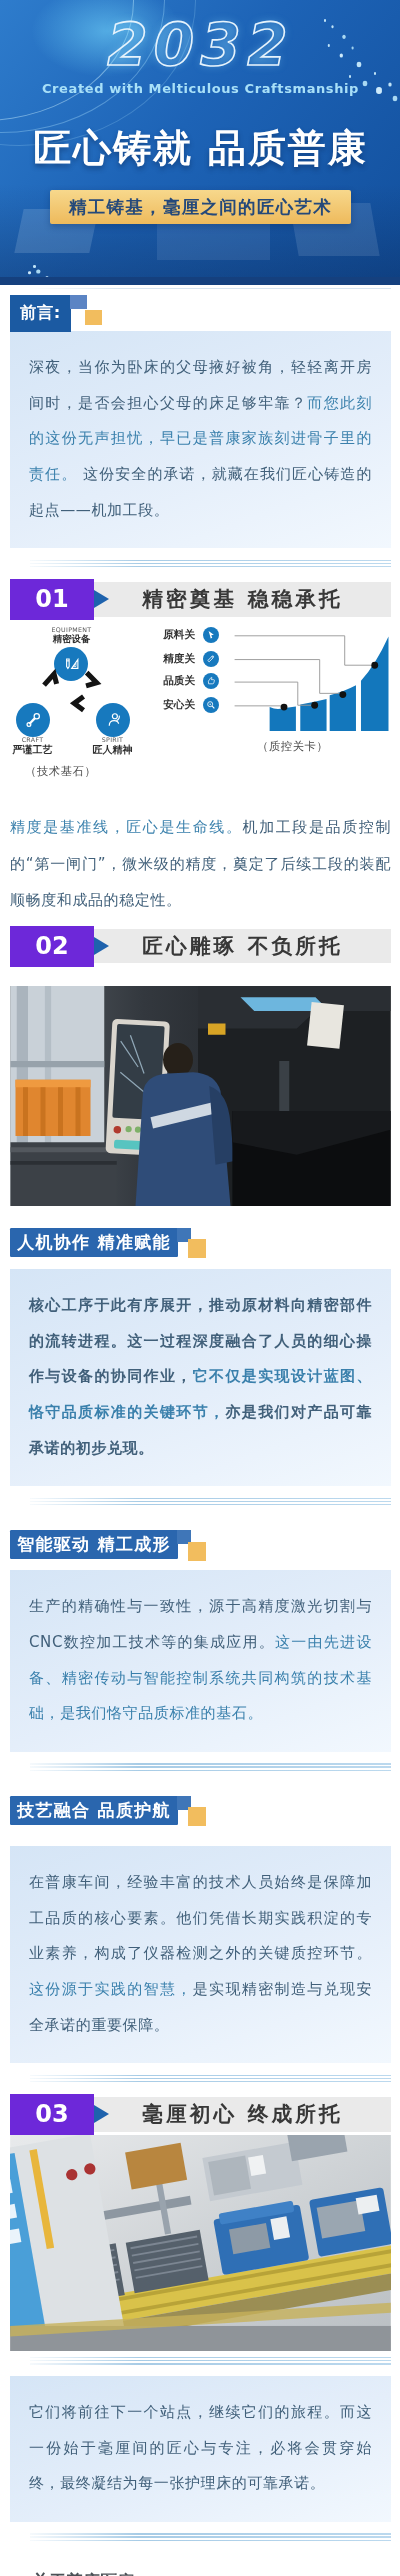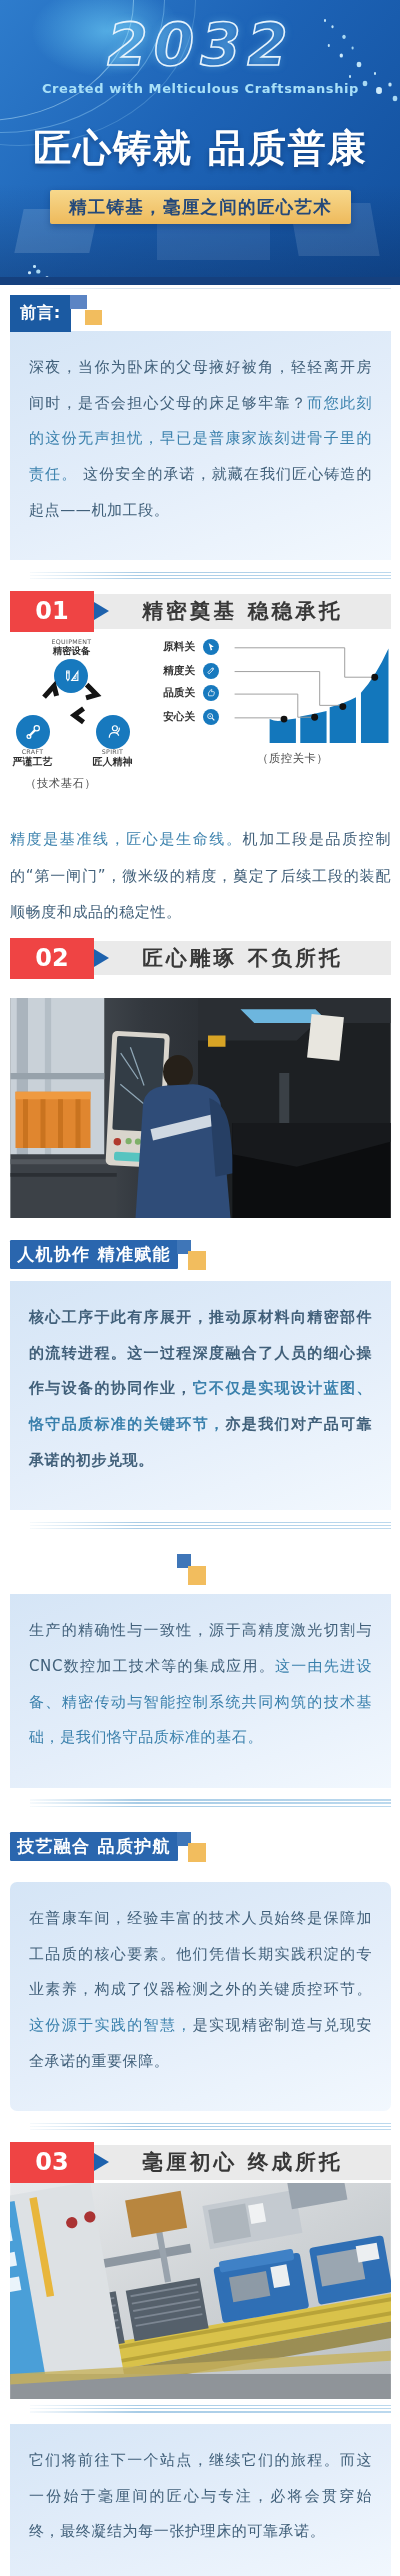--- a/index.html
+++ b/index.html
@@ -39,34 +39,34 @@
   
   .pre-wrap{position:relative;margin:5.6px 10px 5px;height:31px;}
   .pre-box{position:absolute;left:0;top:0;width:61px;height:37px;background:#1b5aa2;color:#fff;font-size:16.3px;
      font-weight:700;display:flex;align-items:center;justify-content:center;letter-spacing:0.6px;}
   .sq-blue{position:absolute;background:#5b84c4;}
   .sq-yellow{position:absolute;background:#f2bd5e;}
   .pre-wrap .sq-blue{left:60px;top:0;width:17px;height:13.8px;}
   .pre-wrap .sq-yellow{left:75px;top:15px;width:17px;height:15px;}
 
   
-  .bluebox{margin:0 10px;padding:19px 19px 32px;background:linear-gradient(160deg,#d5e5f6 0%,#e4eefa 55%,#f2f8fe 100%);
+  .bluebox{margin:0 10px;padding:19px 19px 20px;background:linear-gradient(160deg,#d5e5f6 0%,#e4eefa 55%,#f2f8fe 100%);
      font-size:15px;line-height:2.38;text-align:justify;color:#41607a;letter-spacing:0.6px;}
   .run-blue{color:#3a80ac;}
   .run-dark{color:#41607a;}
 
   
   .divider{margin:11.3px 10px 11.3px 30px;display:flex;flex-direction:column;gap:1.9px;}
   .divider span{height:1.3px;background:linear-gradient(90deg,rgba(168,204,230,.1),#a8cce6 30%,#bcd9ee);}
 
   
   .sec-header{position:relative;height:41px;margin:3.8px 10px 0;}
   .sec-bar{position:absolute;left:84px;right:0;top:3.1px;bottom:3.1px;background:#eaeaea;display:flex;align-items:center;
      justify-content:center;font-size:20.7px;font-weight:700;color:#383838;letter-spacing:3.1px;}
-  .sec-num{position:absolute;left:0;top:0;width:84px;height:41px;background:#ef4444;color:#fff;font-size:24px;
+  .sec-num{position:absolute;left:0;top:0;width:84px;height:41px;background:#6d28d9;color:#fff;font-size:24px;
      font-weight:700;display:flex;align-items:center;justify-content:center;z-index:2;}
   .sec-tri{position:absolute;left:84px;top:50%;transform:translateY(-50%);width:0;height:0;z-index:3;
      border-left:15px solid #1e62ad;border-top:9.4px solid transparent;border-bottom:9.4px solid transparent;}
 
   
   .subhead{position:relative;margin:0 10px;height:31px;}
   .sub-box{position:absolute;left:0;top:0;width:168px;height:29px;background:#2a66ae;color:#fff;font-size:17px;
      font-weight:700;display:flex;align-items:center;justify-content:center;letter-spacing:1.3px;border-radius:1.3px;}
   .subhead .sq-blue{left:167px;top:0;width:13.8px;height:13.8px;background:#3f76b8;}
   .subhead .sq-yellow{left:178px;top:11.3px;width:17.5px;height:19px;}
@@ -332,39 +332,40 @@
     <span class="run-dark">核心工序于此有序展开，推动原材料向精密部件的流转进程。这一过程深度融合了人员的细心操作与设备的协同作业，</span><span class="run-blue">它不仅是实现设计蓝图、恪守品质标准的关键环节，</span><span class="run-dark">亦是我们对产品可靠承诺的初步兑现。</span>
   </div>
 
   <div class="divider">
       <span></span>
       <span></span>
       <span></span>
     </div>
 
   <div class="subhead" style="margin-top:25px;">
+    <div class="sub-box">智能驱动 精工成形</div>
     <div class="sq-blue"></div>
     <div class="sq-yellow"></div>
   </div>
   <div class="bluebox" style="margin-top:8.8px;">
     <span class="run-dark">生产的精确性与一致性，源于高精度激光切割与CNC数控加工技术等的集成应用。</span><span class="run-blue">这一由先进设备、精密传动与智能控制系统共同构筑的技术基础，是我们恪守品质标准的基石。</span><span class="run-dark"></span>
   </div>
 
   <div class="divider">
       <span></span>
       <span></span>
       <span></span>
     </div>
 
   <div class="subhead" style="margin-top:25px;">
     <div class="sub-box">技艺融合 品质护航</div>
     <div class="sq-blue"></div>
     <div class="sq-yellow"></div>
   </div>
-  <div class="bluebox" style="margin-top:19px;border-radius:7px;">
+  <div class="bluebox" style="margin-top:19px;">
     <span class="run-dark">在普康车间，经验丰富的技术人员始终是保障加工品质的核心要素。他们凭借长期实践积淀的专业素养，构成了仪器检测之外的关键质控环节。</span><span class="run-blue">这份源于实践的智慧，</span><span class="run-dark">是实现精密制造与兑现安全承诺的重要保障。</span>
   </div>
 
   <div class="divider">
       <span></span>
       <span></span>
       <span></span>
     </div>
 
   <div class="sec-header" style="margin-top:8.8px;">

